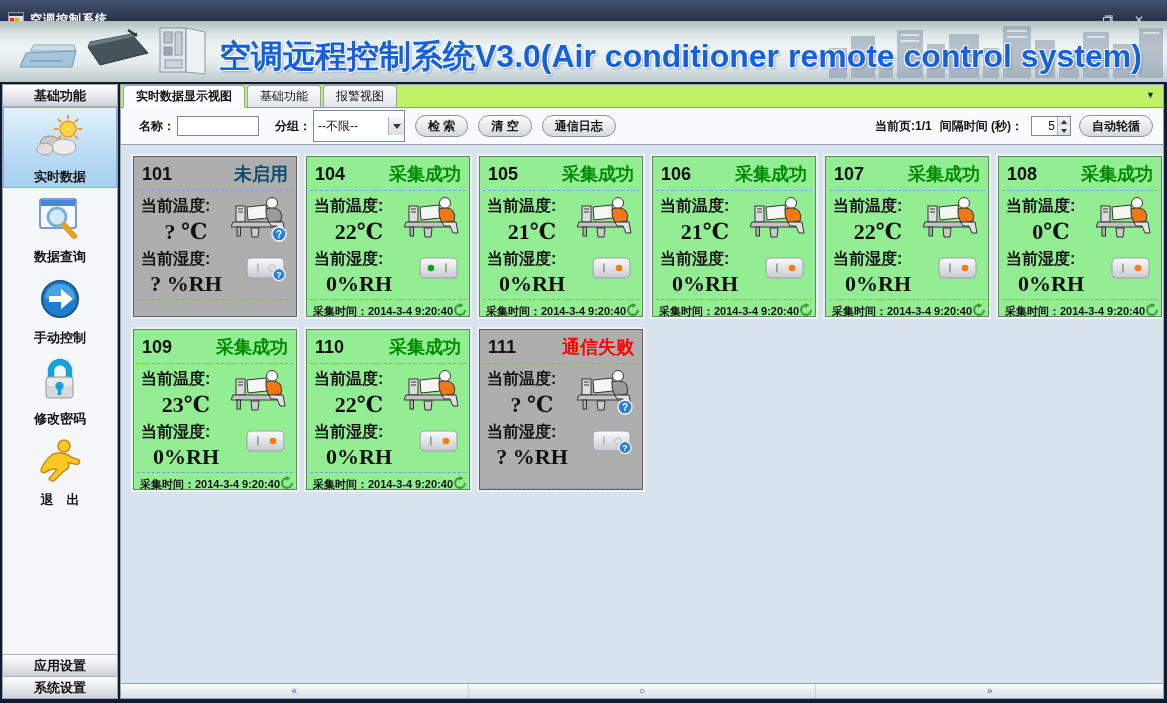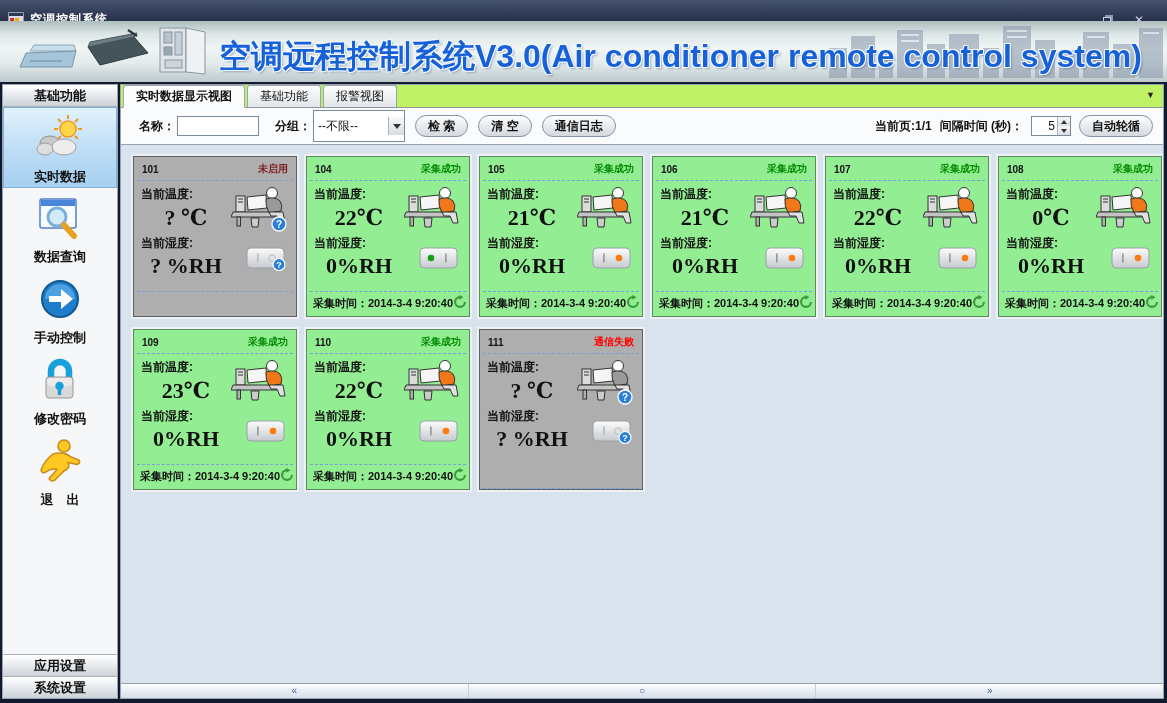--- a/index.html
+++ b/index.html
@@ -111,28 +111,28 @@
   #cardgrid{
     flex:1; display:flex; flex-wrap:wrap; align-content:flex-start;
     padding:11px 0 0 12px; gap:12px 9px; overflow:hidden;
   }
   .card{
     width:164px; height:161px; border:1px solid #667266; box-shadow:0 0 0 2px #eef2f7;
     display:flex; flex-direction:column; cursor:pointer;
   }
   .card.ok{ background:#93ee93; border-color:#5d8a5d; }
   .card.fail,.card.disabled{ background:#aeaeae; border-color:#5f5f5f; }
-  .card-hd{ display:flex; justify-content:space-between; align-items:center; padding:5px 8px 2px 8px; font-size:10px; font-weight:bold;text-align:right;}
+  .card-hd{ display:flex; justify-content:space-between; align-items:center; padding:5px 8px 2px 8px; font-size:18px; font-weight:bold;text-align:right;}
   .card.ok   .cstatus{ color:#008a00; }
   .card.fail .cstatus{ color:#ff0000; }
-  .card.disabled .cstatus{ color:#7f1d1d; }
+  .card.disabled .cstatus{ color:#0c4a6e; }
   .csep{ border-top:1px dashed #78a0d8; margin:2px 3px 0 3px; }
   .card-bd{ flex:1; display:flex; padding:1px 3px 0 7px; }
   .cvals{ width:92px; }
-  .clbl{ font-size:12px; font-weight:bold; margin-top:4px; }
+  .clbl{ font-size:16px; font-weight:bold; margin-top:4px; }
   .cval{ font-family:"Liberation Serif","DejaVu Serif",serif; font-size:22px; font-weight:bold; text-align:center; margin-top:1px; white-space:nowrap;}
   .cicons{ flex:1; display:flex; flex-direction:column; align-items:flex-end; padding:3px 4px 0 0; }
   .cicons .sw{ margin-top:11px; margin-right:2px;}
   .card-ft{ height:24px; flex:0 0 24px; display:flex; justify-content:space-between; align-items:center; padding:0 5px 2px 6px; font-size:11px; font-weight:bold; white-space:nowrap;}
   
   #pager{
     height:15px; flex:0 0 15px; border-top:1px solid #97a1ac;
     background:linear-gradient(180deg,#fcfdfe 0%,#e7ecf2 55%,#d7dfe8 100%);
     display:flex;
   }

